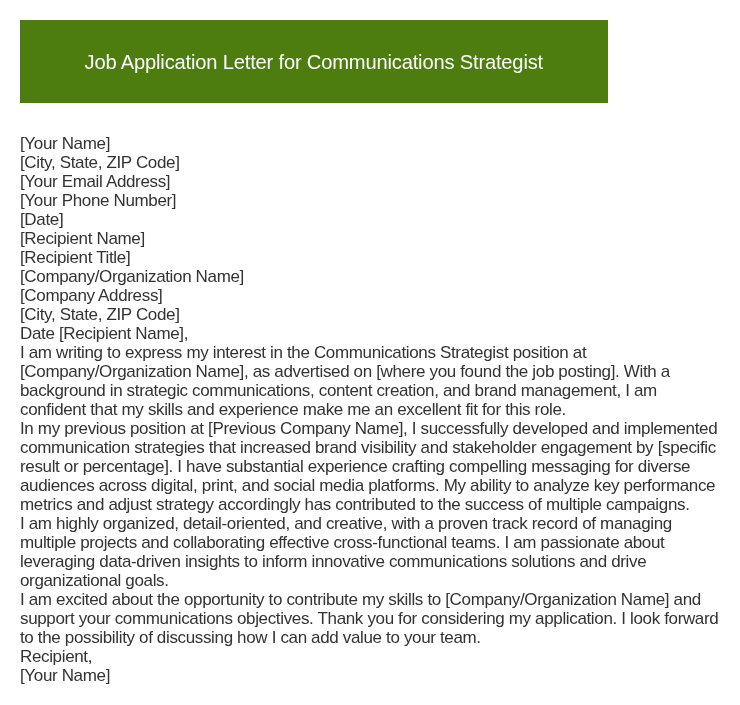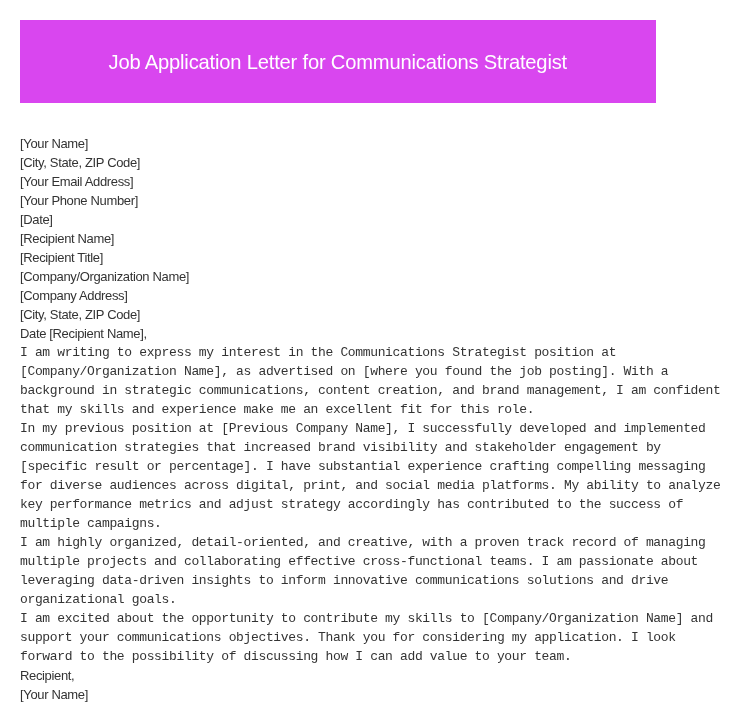--- a/index.html
+++ b/index.html
@@ -10,53 +10,52 @@
     body {
       width: 740px;
       height: 705px;
       overflow: hidden;
       font-family: "Liberation Sans", "DejaVu Sans", sans-serif;
     }
     .header {
       position: absolute;
       left: 20px;
       top: 20px;
-      width: 636px;
+      width: 588px;
       height: 83px;
-      background: #d946ef;
+      background: #4d7c0f;
       display: flex;
       align-items: center;
       justify-content: center;
     }
     .header h1 {
       margin: 0;
       color: #ffffff;
       font-weight: normal;
       font-size: 21px;
       letter-spacing: -0.2px;
       transform: scaleX(0.96);
     }
     .letter {
       position: absolute;
       left: 20px;
       top: 134px;
       width: 705px;
       color: #333333;
-      font-size: 13px;
+      font-size: 17px;
       line-height: 19px;
       letter-spacing: -0.35px;
     }
     .line {
       display: block;
       white-space: nowrap;
     }
     .para {
       display: block;
       margin: 0;
-      font-family: Liberation Mono, monospace;
     }
   </style>
 </head>
 <body>
 
 <div class="header">
   <h1>Job Application Letter for Communications Strategist</h1>
 </div>
 
 <div class="letter">

